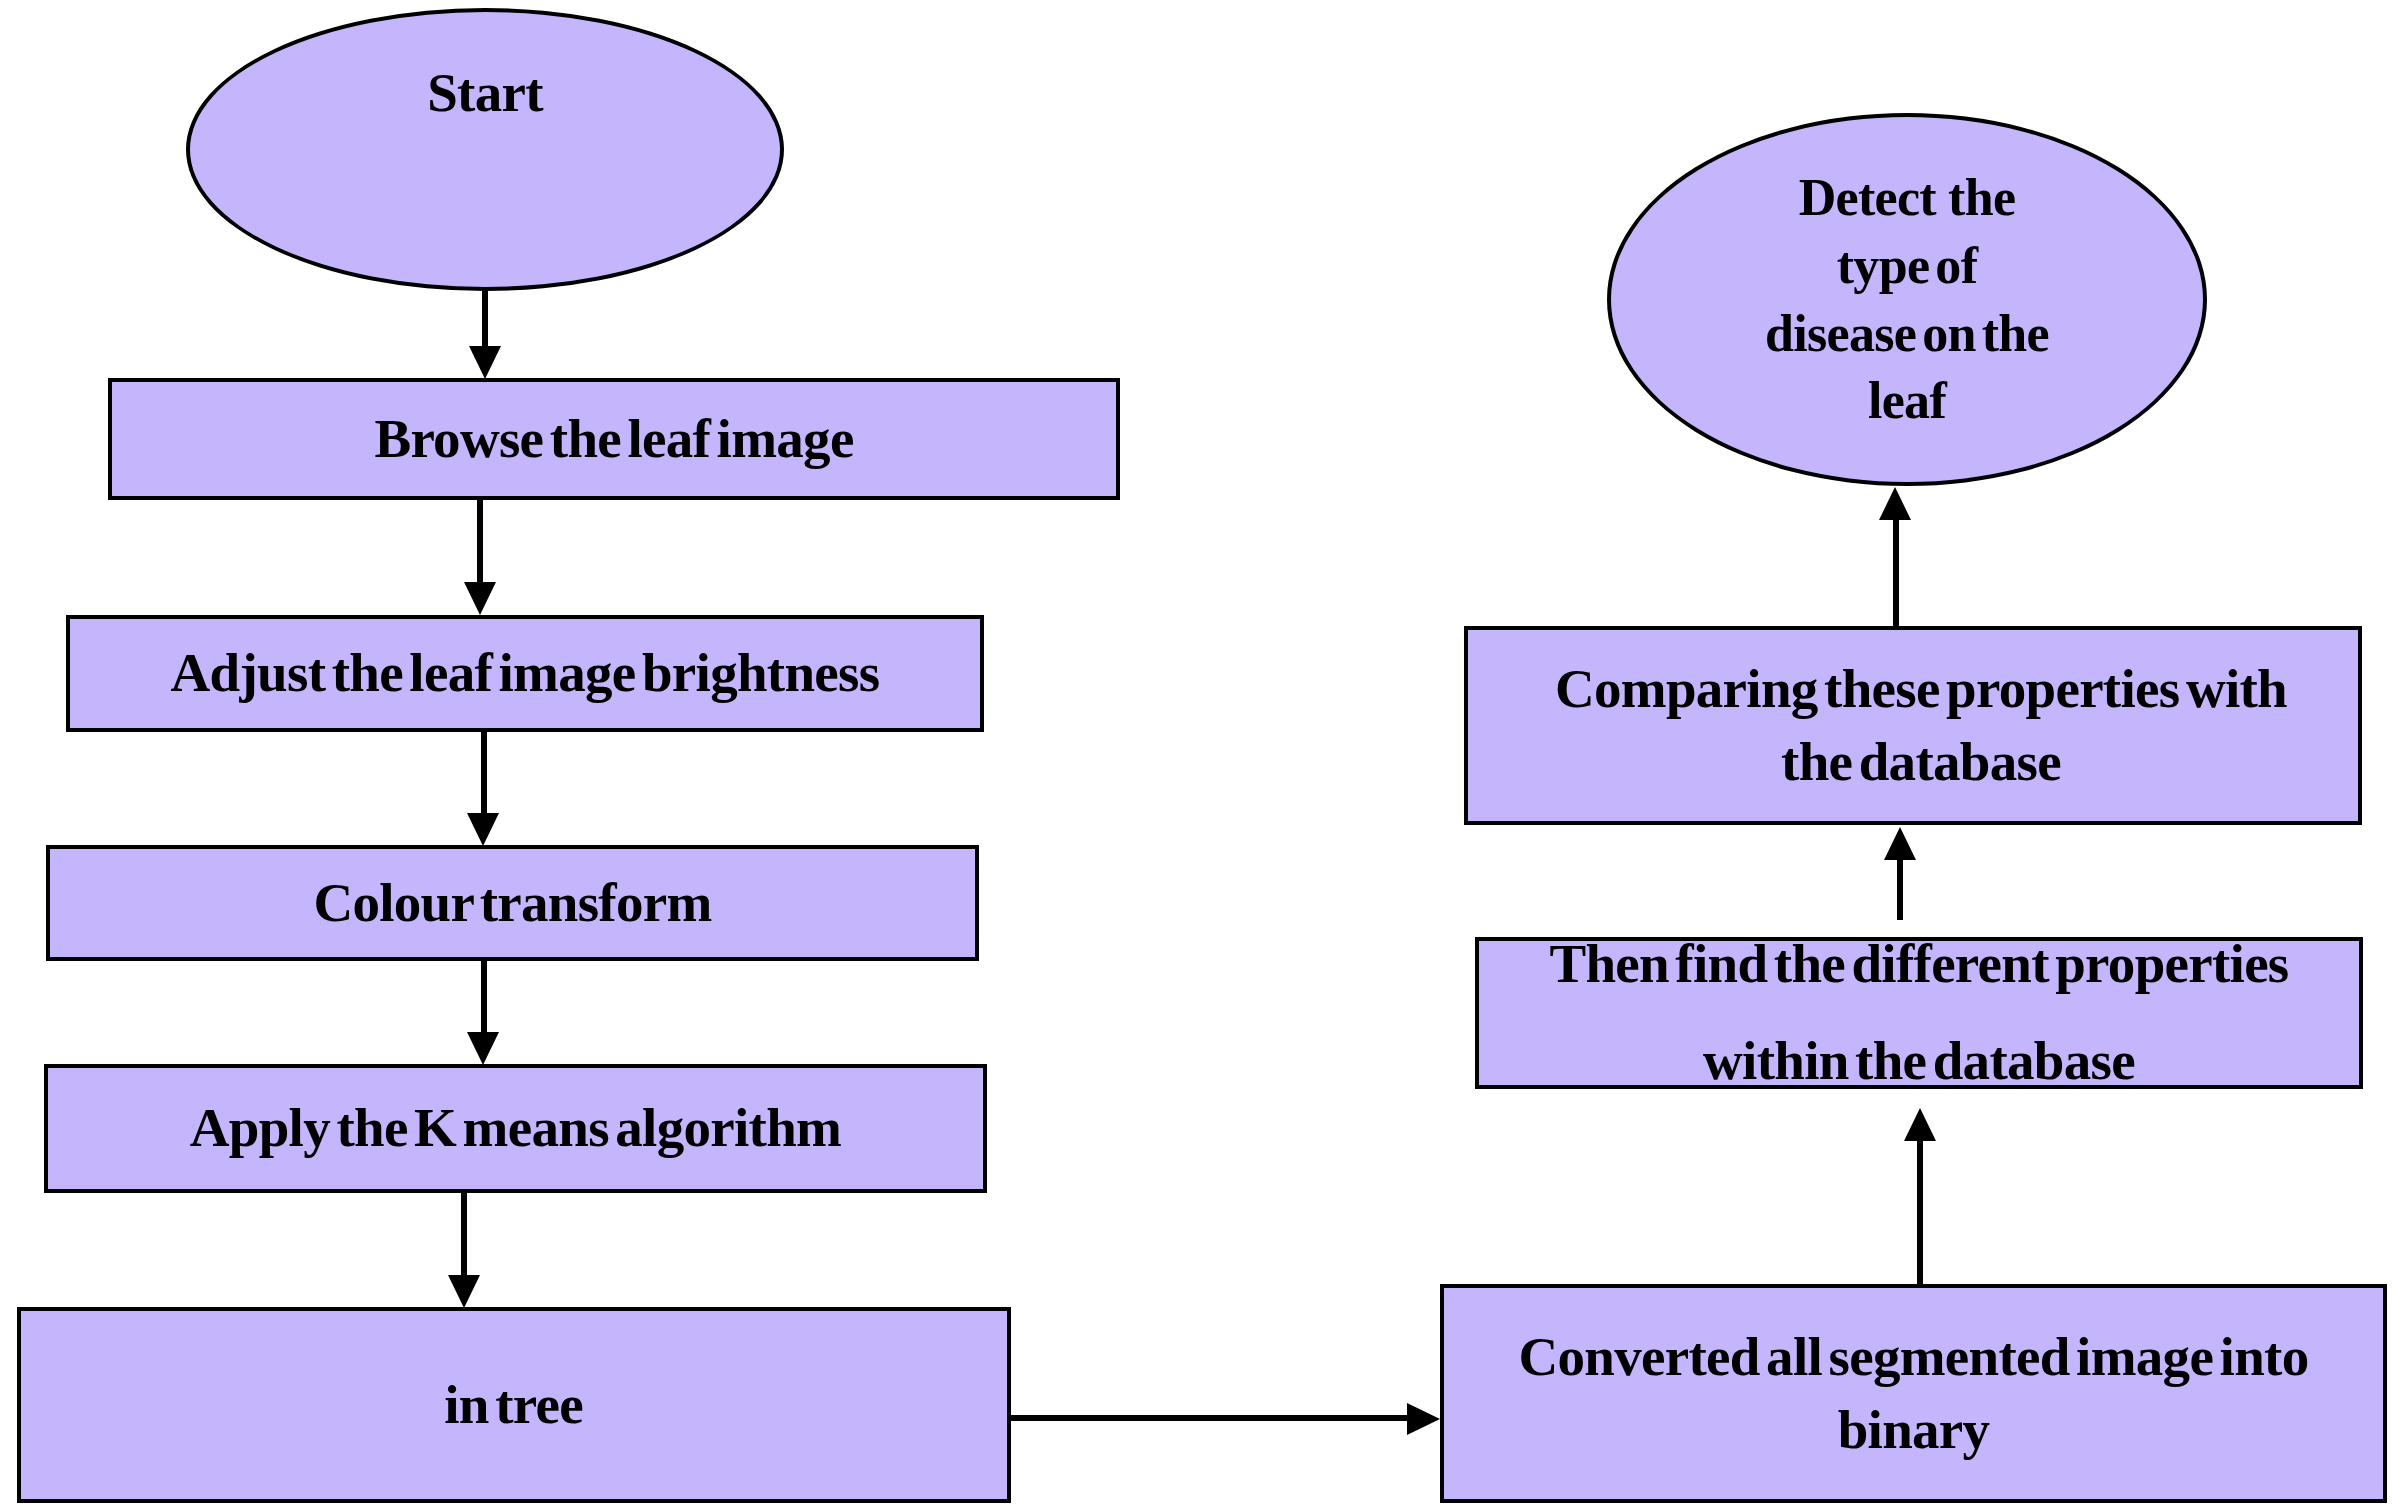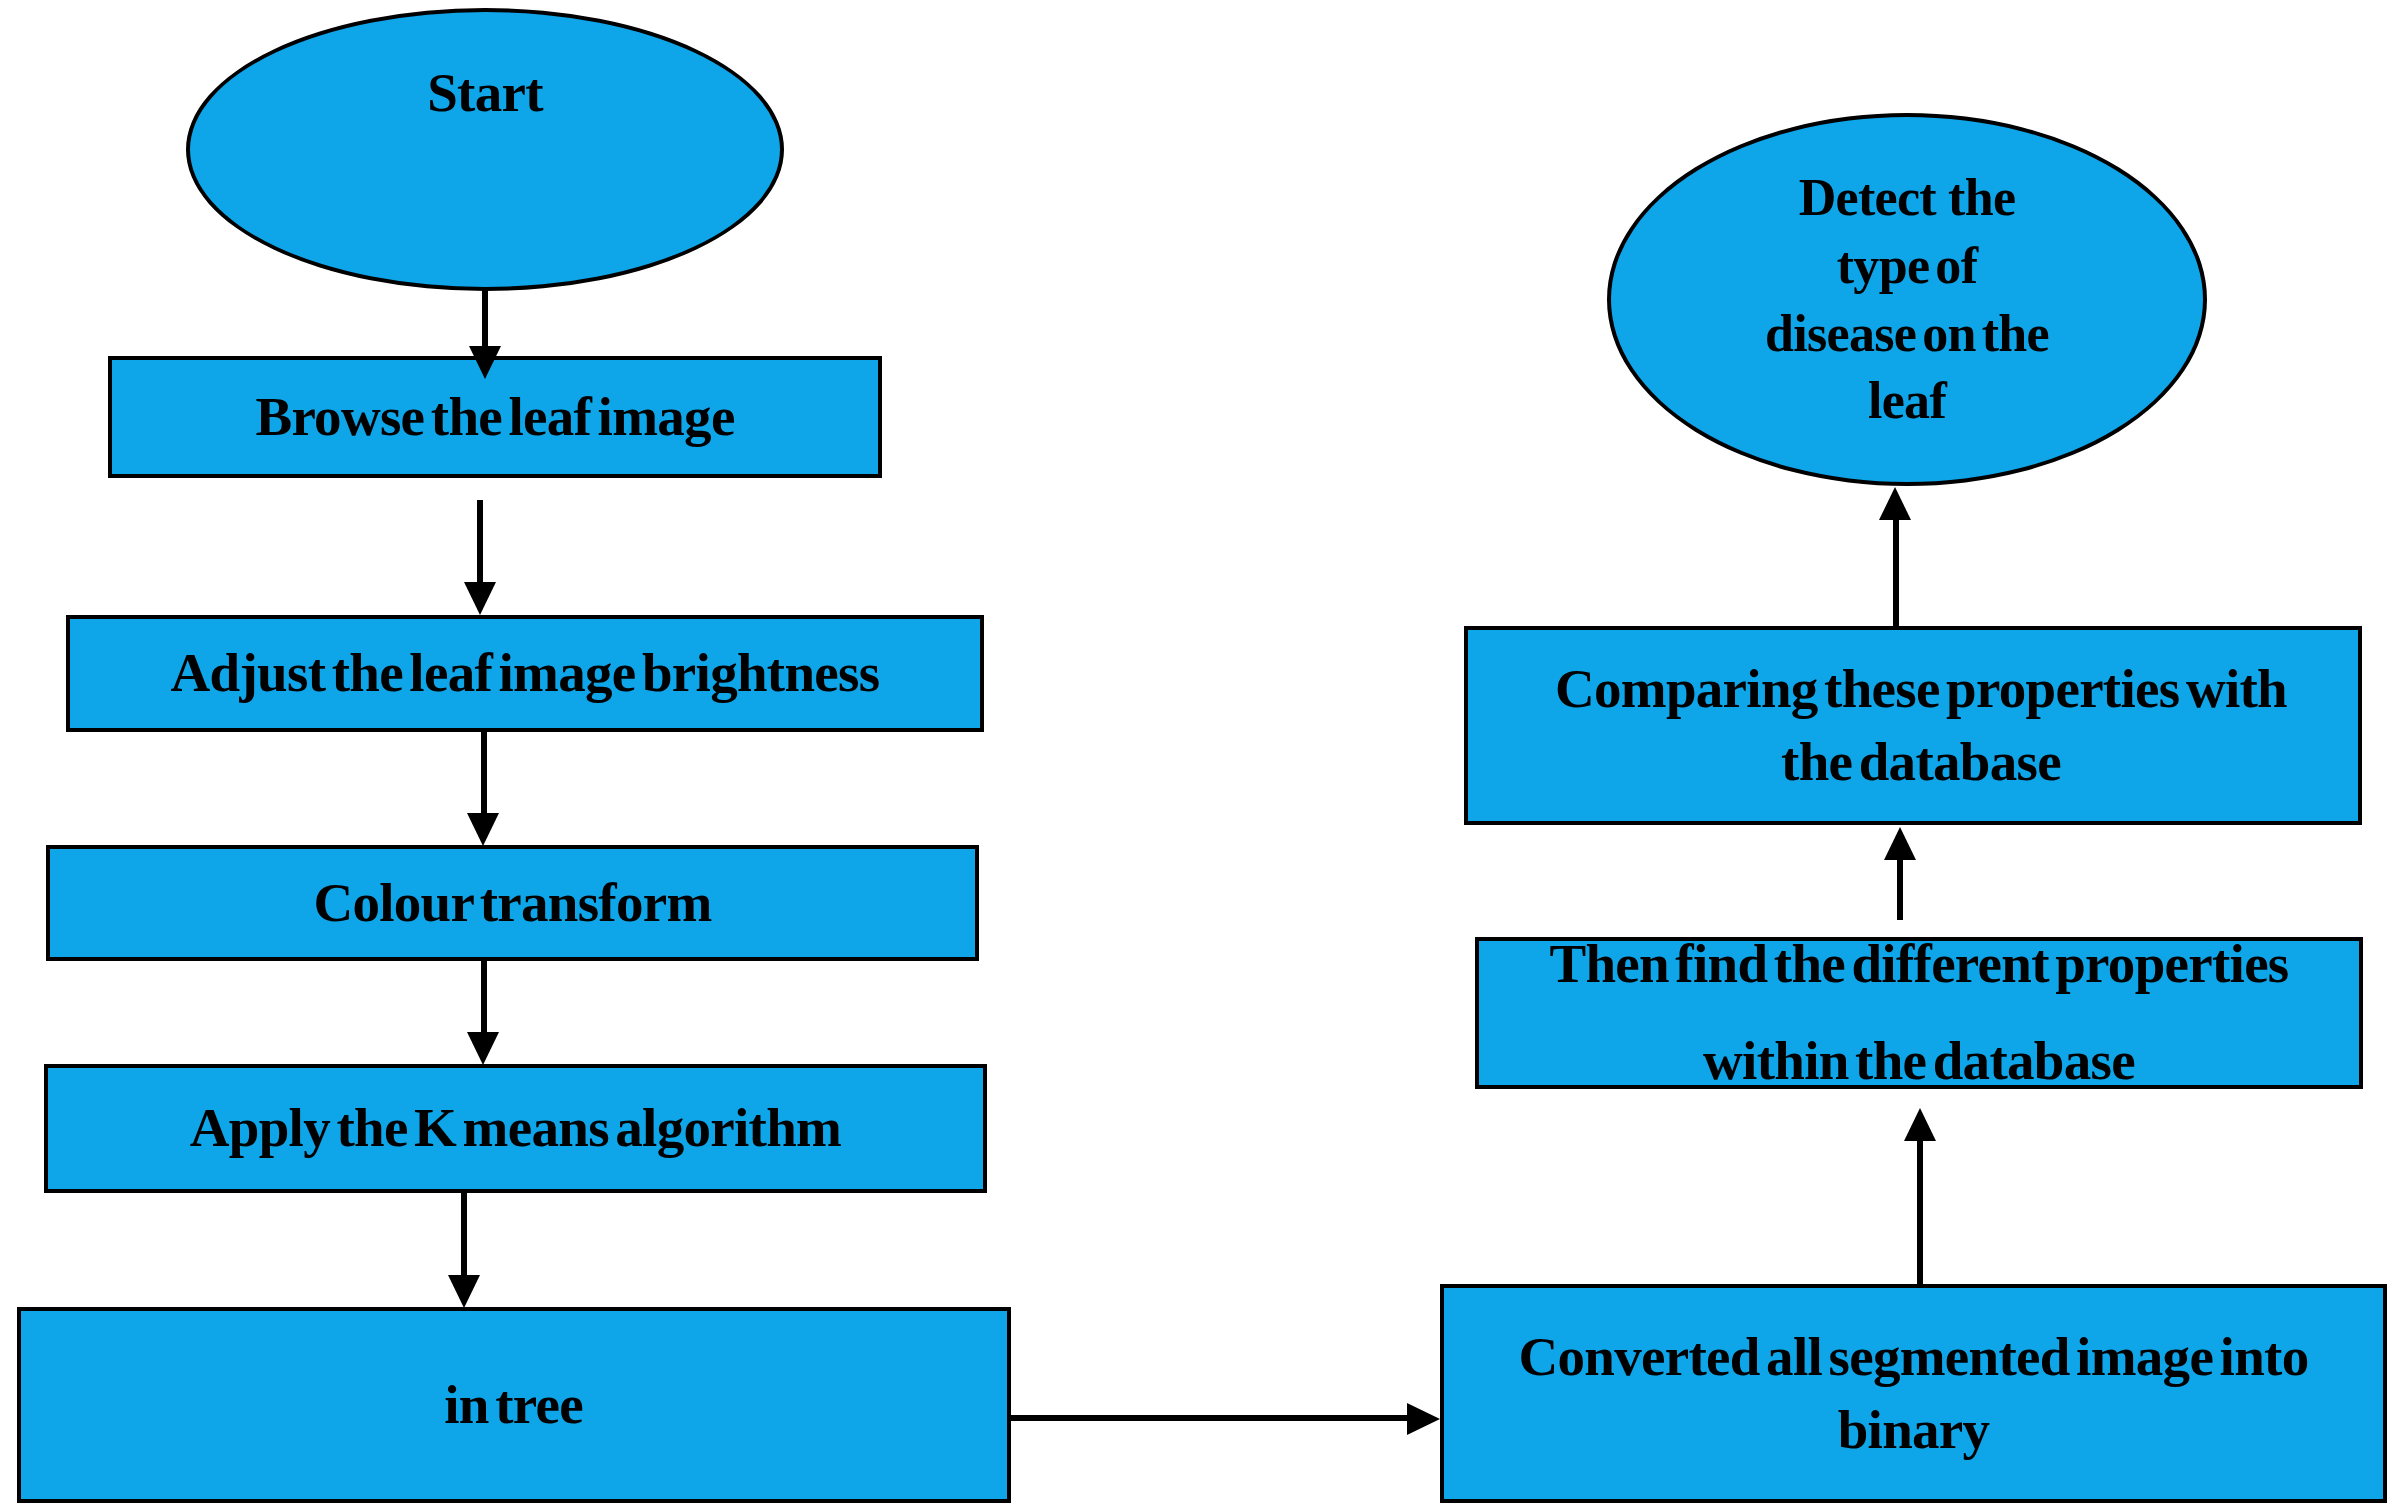--- a/index.html
+++ b/index.html
@@ -12,21 +12,21 @@
     width: 2401px;
     height: 1512px;
     background: #ffffff;
     overflow: hidden;
     font-family: "Liberation Serif", "DejaVu Serif", serif;
     color: #000000;
   }
   .node {
     position: absolute;
     box-sizing: border-box;
-    background: #0ea5e9;
+    background: #c4b5fd;
     border: 4.8px solid #000000;
     display: flex;
     flex-direction: column;
     align-items: center;
     justify-content: center;
     text-align: center;
     font-weight: bold;
     font-size: 55px;
     line-height: 1.32;
     letter-spacing: -0.7px;
@@ -34,21 +34,21 @@
   }
   .node .line {
     display: block;
     white-space: pre;
   }
   .ellipse {
     border-radius: 50%;
   }
   
   #n-start     { left: 186px;  top: 8.3px;   width: 598px;  height: 283px; padding-bottom: 114px; }
-  #n-browse    { left: 108px;  top: 356px;  width: 774px; height: 122px; }
+  #n-browse    { left: 108px;  top: 378px;  width: 1012px; height: 122px; }
   #n-adjust    { left: 66px;   top: 615px;  width: 918px; height: 117px; }
   #n-colour    { left: 46px;   top: 845px; width: 933px; height: 116px; }
   #n-kmeans    { left: 44px;   top: 1064px; width: 943px; height: 129px; }
   #n-cluster   { left: 16.6px;   top: 1307px; width: 994px; height: 196px; }
   #n-converted { left: 1440px; top: 1284px; width: 947px; height: 219px; }
   #n-thenfind  { left: 1475px; top: 937px; width: 888px; height: 152px; gap: 24px; }
   #n-comparing { left: 1464px; top: 626px;  width: 898px; height: 199px; padding-left: 16px; }
   #n-detect    { left: 1607px; top: 113px;  width: 600px;  height: 373px; font-size: 52px; line-height: 1.3; }
   
   .stem {

